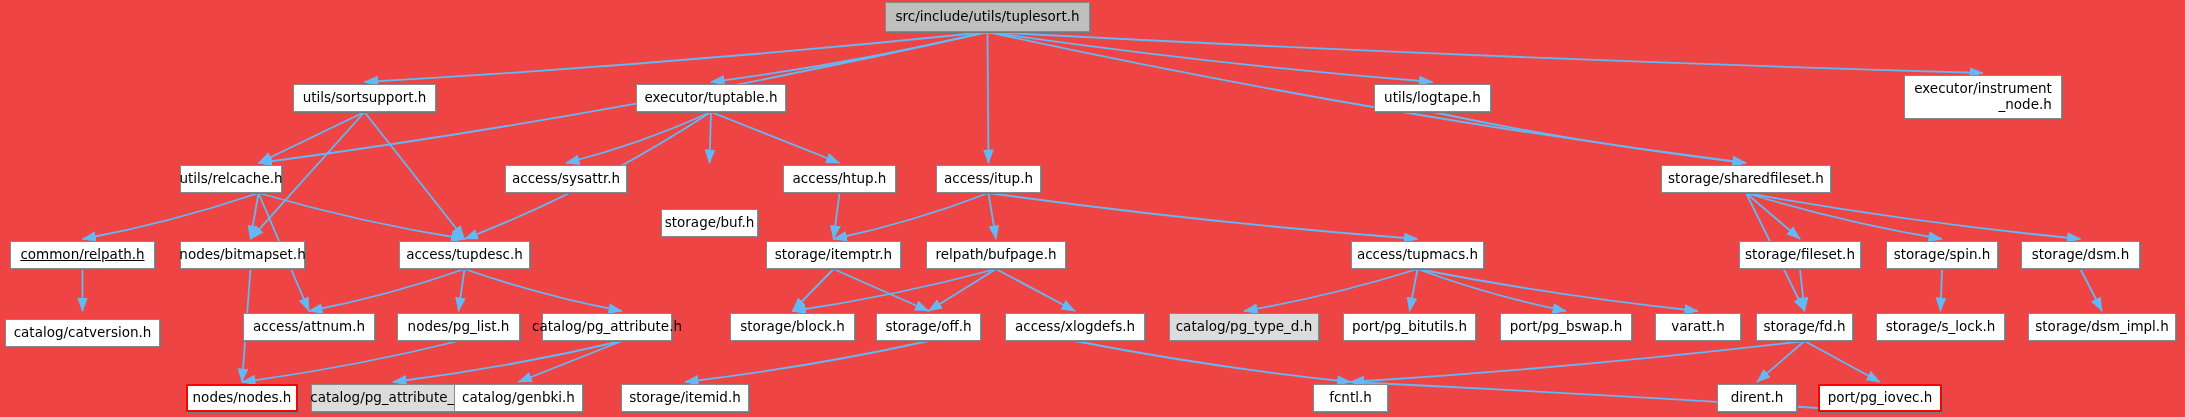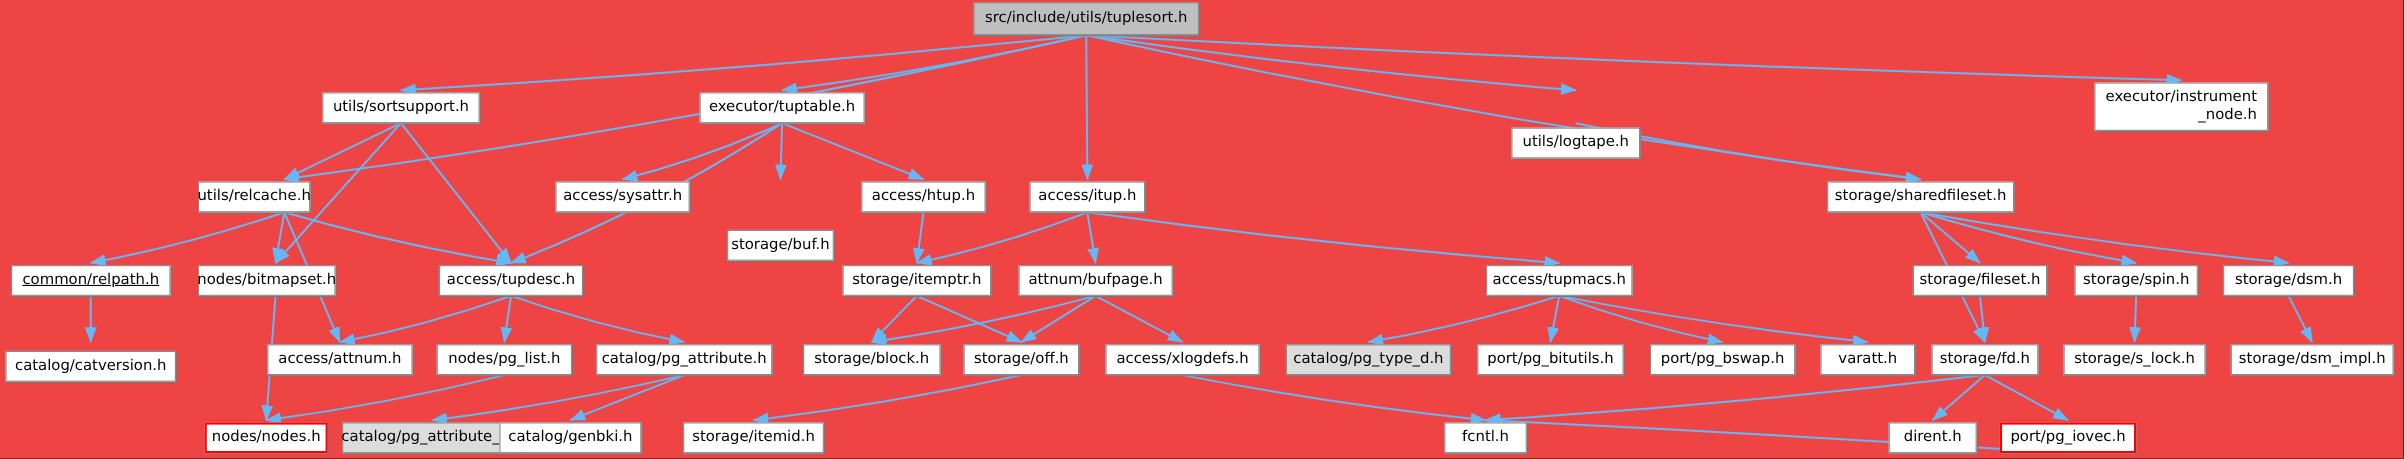--- a/index.html
+++ b/index.html
@@ -79,42 +79,42 @@
         <path d="M1804.5,341 Q1577.5,367.66 1350.5,382" stroke="#63b8f5" stroke-width="1.8" fill="none" marker-end="url(#arrow)"></path>
         <path d="M1075,341 Q1212.75,367.66 1350.5,382" stroke="#63b8f5" stroke-width="1.8" fill="none" marker-end="url(#arrow)"></path>
         <path d="M1880,412 Q1615.25,394.64 1350.5,382" stroke="#63b8f5" stroke-width="1.8" fill="none" marker-end="url(#arrow)"></path>
         <path d="M1432.5,112 Q1589.25,144.86 1746,163" stroke="#63b8f5" stroke-width="1.8" fill="none" marker-end="url(#arrow)"></path>
       </g>
   </svg>
   <div id="node-layer">
       <div class="node root" style="left: 885px; top: 2px; width: 205px; height: 30px;">src/include/utils/tuplesort.h</div>
       <div class="node" style="left: 293px; top: 84px; width: 143px; height: 28px;">utils/sortsupport.h</div>
       <div class="node" style="left: 636px; top: 84px; width: 150px; height: 28px;">executor/tuptable.h</div>
-      <div class="node" style="left: 1374px; top: 84px; width: 117px; height: 28px; margin-top: 32px;">utils/logtape.h</div>
+      <div class="node" style="left: 1374px; top: 84px; width: 117px; height: 28px;">utils/logtape.h</div>
       <div class="node two" style="left: 1904px; top: 75px; width: 158px; height: 44px; text-align: right;">executor/instrument
 _node.h</div>
       <div class="node" style="left: 180px; top: 165px; width: 102px; height: 28px; text-align: right;">utils/relcache.h</div>
       <div class="node" style="left: 505px; top: 165px; width: 122px; height: 28px;">access/sysattr.h</div>
       <div class="node" style="left: 661px; top: 165px; width: 97px; height: 28px; margin-top: 44px;">storage/buf.h</div>
       <div class="node" style="left: 783px; top: 165px; width: 113px; height: 28px;">access/htup.h</div>
       <div class="node" style="left: 936px; top: 165px; width: 105px; height: 28px;">access/itup.h</div>
       <div class="node" style="left: 1661px; top: 165px; width: 170px; height: 28px;">storage/sharedfileset.h</div>
       <div class="node" style="left: 10px; top: 241px; width: 145px; height: 28px; text-decoration: underline;">common/relpath.h</div>
       <div class="node" style="left: 180px; top: 241px; width: 125px; height: 28px;">nodes/bitmapset.h</div>
       <div class="node" style="left: 399px; top: 241px; width: 131px; height: 28px;">access/tupdesc.h</div>
       <div class="node" style="left: 766px; top: 241px; width: 135px; height: 28px;">storage/itemptr.h</div>
-      <div class="node" style="left: 926px; top: 241px; width: 140px; height: 28px;">attnum/bufpage.h</div>
+      <div class="node" style="left: 926px; top: 241px; width: 140px; height: 28px;">relpath/bufpage.h</div>
       <div class="node" style="left: 1351px; top: 241px; width: 133px; height: 28px;">access/tupmacs.h</div>
       <div class="node" style="left: 1739px; top: 241px; width: 122px; height: 28px;">storage/fileset.h</div>
       <div class="node" style="left: 1886px; top: 241px; width: 112px; height: 28px;">storage/spin.h</div>
       <div class="node" style="left: 2021px; top: 241px; width: 119px; height: 28px;">storage/dsm.h</div>
       <div class="node" style="left: 5px; top: 319px; width: 155px; height: 28px;">catalog/catversion.h</div>
       <div class="node" style="left: 243px; top: 313px; width: 132px; height: 28px;">access/attnum.h</div>
       <div class="node" style="left: 397px; top: 313px; width: 123px; height: 28px;">nodes/pg_list.h</div>
-      <div class="node" style="left: 542px; top: 313px; width: 160px; height: 28px;">catalog/pg_attribute.h</div>
+      <div class="node" style="left: 542px; top: 313px; width: 130px; height: 28px;">catalog/pg_attribute.h</div>
       <div class="node" style="left: 730px; top: 313px; width: 125px; height: 28px;">storage/block.h</div>
       <div class="node" style="left: 876px; top: 313px; width: 105px; height: 28px;">storage/off.h</div>
       <div class="node" style="left: 1005px; top: 313px; width: 140px; height: 28px;">access/xlogdefs.h</div>
       <div class="node grey" style="left: 1169px; top: 313px; width: 150px; height: 28px;">catalog/pg_type_d.h</div>
       <div class="node" style="left: 1343px; top: 313px; width: 133px; height: 28px;">port/pg_bitutils.h</div>
       <div class="node" style="left: 1500px; top: 313px; width: 132px; height: 28px;">port/pg_bswap.h</div>
       <div class="node" style="left: 1655px; top: 313px; width: 86px; height: 28px;">varatt.h</div>
       <div class="node" style="left: 1756px; top: 313px; width: 97px; height: 28px;">storage/fd.h</div>
       <div class="node" style="left: 1876px; top: 313px; width: 129px; height: 28px;">storage/s_lock.h</div>
       <div class="node" style="left: 2028px; top: 313px; width: 148px; height: 28px;">storage/dsm_impl.h</div>

